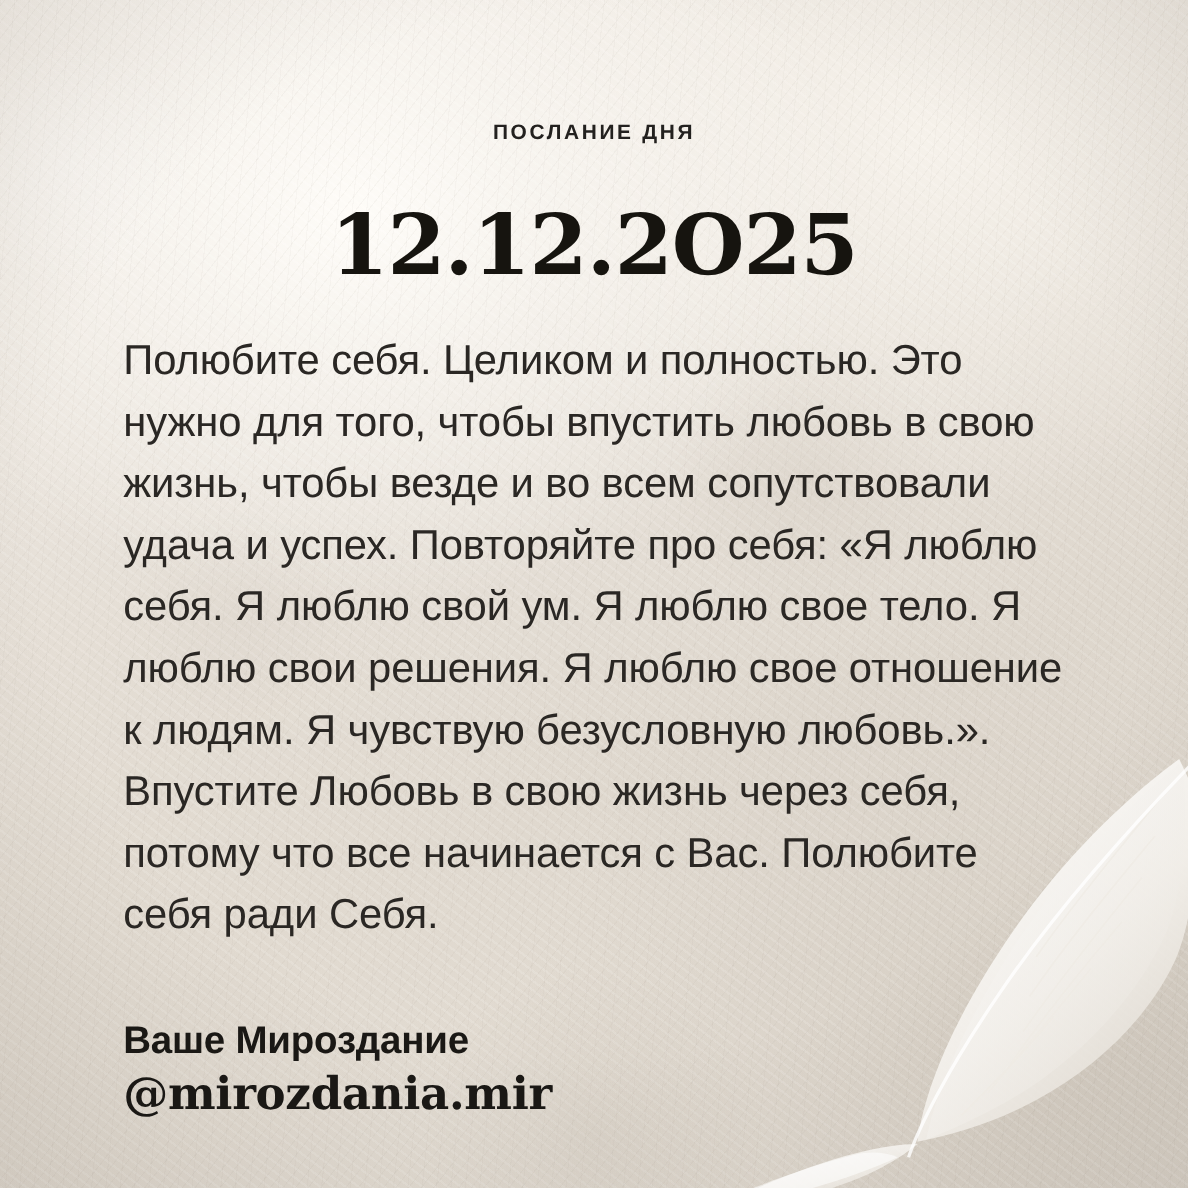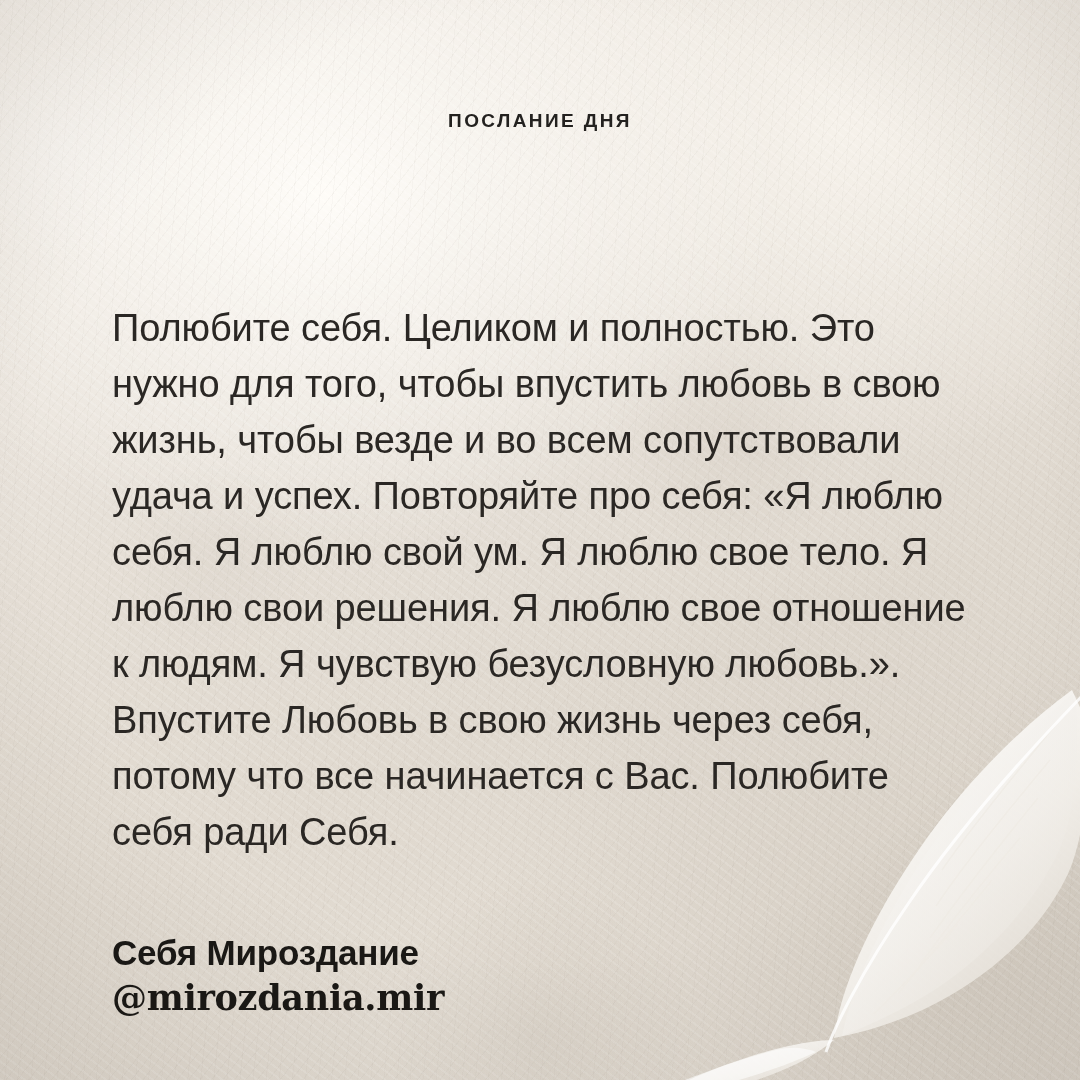--- a/index.html
+++ b/index.html
@@ -115,21 +115,21 @@
     color: #1a1815;
   }
   .sig-name {
     font-size: 35px;
     font-weight: bold;
     letter-spacing: -0.2px;
     margin-bottom: 4px;
   }
   .sig-handle {
     font-family: "DejaVu Serif", serif;
-    font-size: 35px;
+    font-size: 41px;
     font-weight: bold;
     letter-spacing: -0.3px;
   }
 </style>
 </head>
 <body>
 
 <div class="card">
 
   <div class="tex tex-1"></div>
@@ -159,20 +159,21 @@
       <path d="M418 118 C382 162 344 210 310 258"></path>
       <path d="M400 158 C366 198 330 242 298 288"></path>
       <path d="M372 200 C342 238 308 276 278 314"></path>
       <path d="M338 244 C312 276 282 306 254 334"></path>
     </g>
     <path d="M462 16 C404 76 338 150 288 224 C240 294 214 348 206 372" stroke="#ffffff" stroke-width="3" fill="none" opacity="0.8"></path>
   </svg>
 
   <div class="content">
     <div class="eyebrow">ПОСЛАНИЕ ДНЯ</div>
+    <div class="date">12.12.2О25</div>
     <div class="body-text">Полюбите себя. Целиком и полностью. Это нужно для того, чтобы впустить любовь в свою жизнь, чтобы везде и во всем сопутствовали удача и успех. Повторяйте про себя: «Я люблю себя. Я люблю свой ум. Я люблю свое тело. Я люблю свои решения. Я люблю свое отношение к людям. Я чувствую безусловную любовь.». Впустите Любовь в свою жизнь через себя, потому что все начинается с Вас. Полюбите себя ради Себя.</div>
     <div class="signature">
-      <div class="sig-name">Себя Мироздание</div>
+      <div class="sig-name">Ваше Мироздание</div>
       <div class="sig-handle">@mirozdania.mir</div>
     </div>
   </div>
 
 </div>
 
 </body></html>

